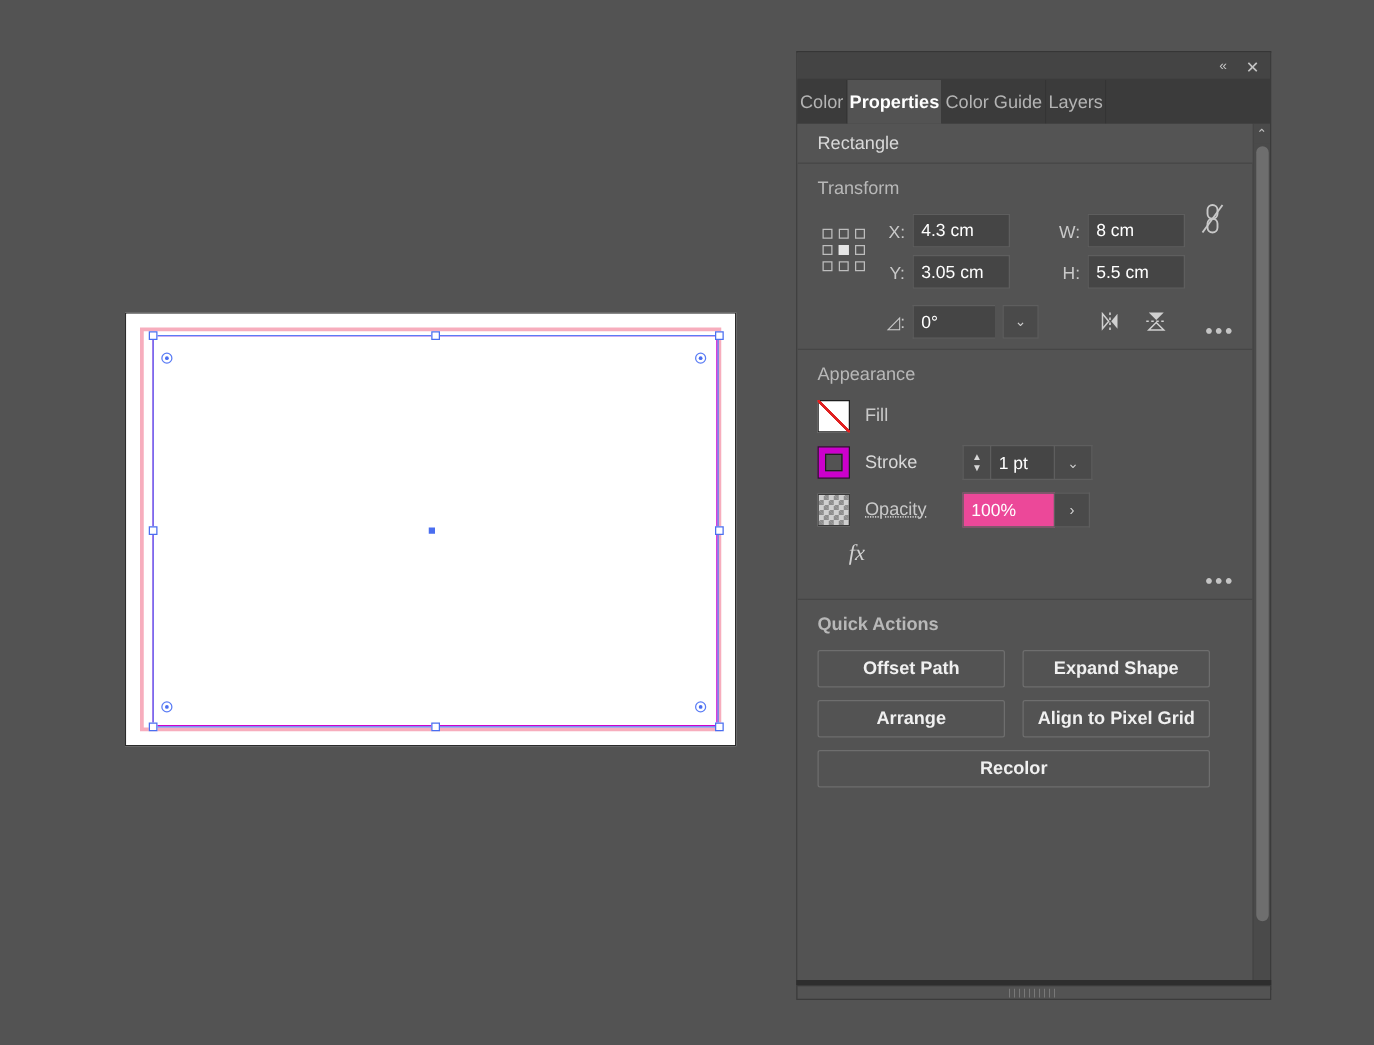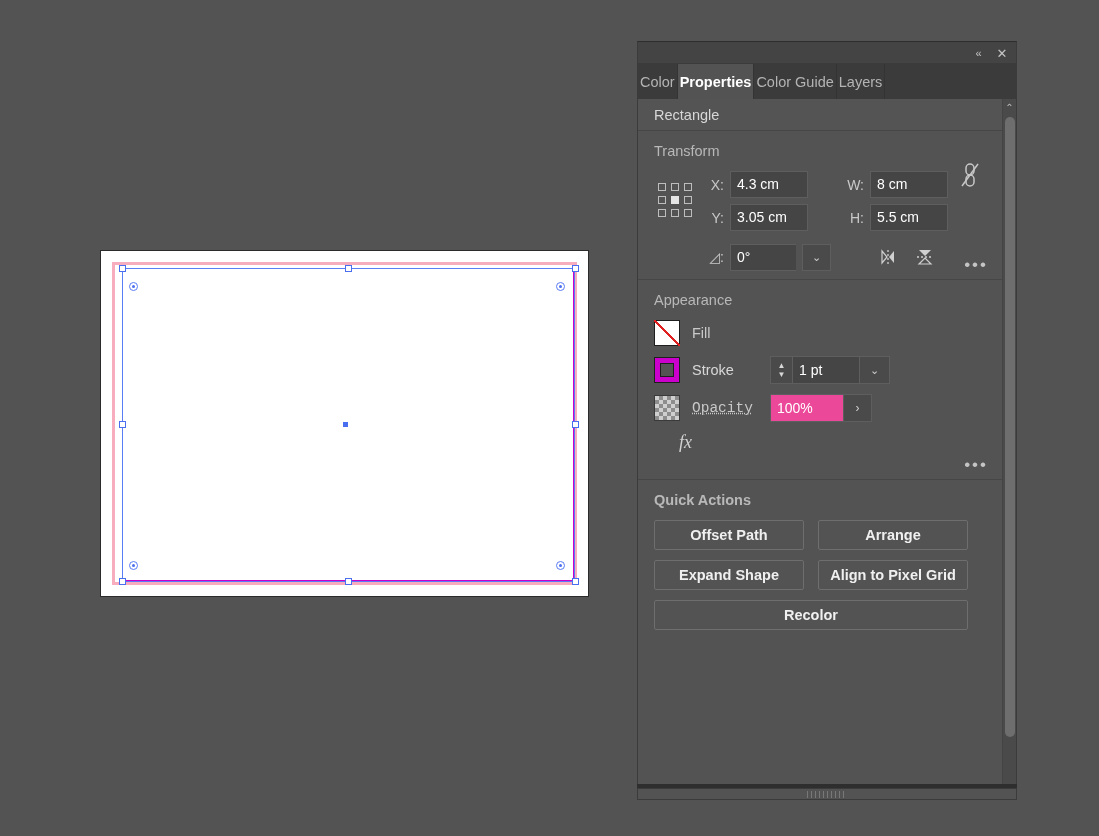--- a/index.html
+++ b/index.html
@@ -192,30 +192,30 @@
     border: 1px solid #3a3a3a;
     background-color:#cfcfcf;
     background-image:
       linear-gradient(45deg, #8d8d8d 25%, transparent 25%, transparent 75%, #8d8d8d 75%),
       linear-gradient(45deg, #8d8d8d 25%, transparent 25%, transparent 75%, #8d8d8d 75%);
     background-size: 8px 8px;
     background-position: 0 0, 4px 4px;
   }
   .app-label { font-size: 14.5px; color: #c9c9c9; min-width: 66px; }
   .app-label.link { color: #d8d8d8; text-decoration-style: solid; cursor: pointer; }
-  .app-label.dotted { text-decoration: underline; text-decoration-style: dotted; cursor: pointer; font-family: Liberation Mono, monospace; }
+  .app-label.dotted { text-decoration: underline; text-decoration-style: dotted; cursor: pointer; }
 
   #stroke-stepper { display: flex; align-items: center; }
   #stroke-arrows {
     width: 22px; height: 28px; background: #4a4a4a; border: 1px solid #5e5e5e; border-right: none;
     display: flex; flex-direction: column; align-items: center; justify-content: center;
     color: #d8d8d8; font-size: 8px; line-height: 9px; cursor: pointer;
   }
   #stroke-width {
-    width: 68px; height: 28px; background: #454545; border: 1px solid #5e5e5e;
+    width: 52px; height: 28px; background: #454545; border: 1px solid #5e5e5e;
     color: #ffffff; font-size: 14px; padding: 0 6px; line-height: 26px;
   }
   #stroke-drop {
     width: 30px; height: 28px; background: #4a4a4a; border: 1px solid #5e5e5e; border-left: none;
     display: flex; align-items: center; justify-content: center; color: #d0d0d0;
     font-size: 11px; cursor: pointer;
   }
   #opacity-stepper { display: flex; align-items: center; }
   #opacity-value {
     width: 74px; height: 28px; background: #ec4899; border: 1px solid #5e5e5e;
@@ -414,22 +414,22 @@
             <div id="fx-btn">fx</div>
           </div>
 
           <div class="more-dots">•••</div>
         </div>
 
         <div class="section" style="border-bottom:none;font-weight:bold;">
           <div class="section-title">Quick Actions</div>
           <div id="qa-grid">
             <div class="qa-btn qa-half">Offset Path</div>
+            <div class="qa-btn qa-half">Expand Shape</div>
             <div class="qa-btn qa-half">Arrange</div>
-            <div class="qa-btn qa-half">Expand Shape</div>
             <div class="qa-btn qa-half">Align to Pixel Grid</div>
             <div class="qa-btn qa-full">Recolor</div>
           </div>
         </div>
 
       </div>
     </div>
   </div>
 
   <div id="panel-bottom-edge"></div>

